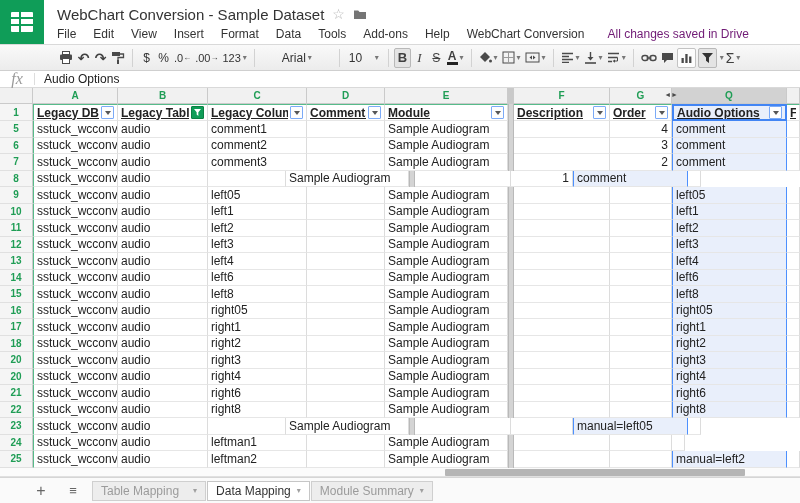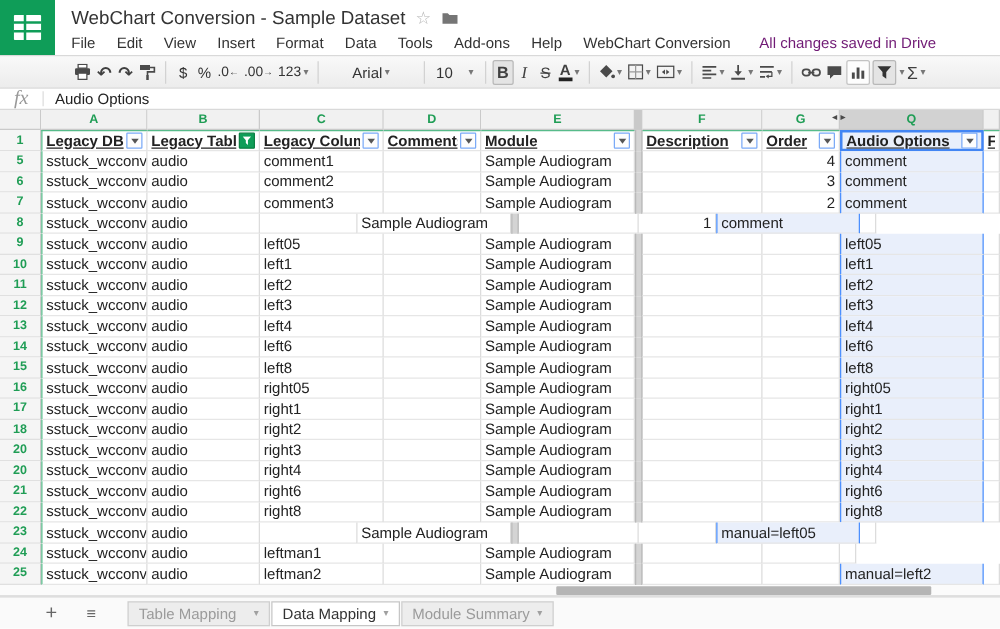--- a/index.html
+++ b/index.html
@@ -101,21 +101,21 @@
     border-bottom:1px solid #e0e0e0; }
   .hthumb { position:absolute; left:445px; top:1px; width:300px; height:7px; background:#b5b5b5; border-radius:1px; }
 
   
   .tabbar { position:absolute; left:0; top:477px; width:800px; height:26px; background:#fafafa;
     border-top:1px solid #d5d5d5; display:flex; align-items:center; }
   .tab-add { margin-left:30px; font-size:16px; color:#666; width:22px; text-align:center; }
   .tab-all { margin-left:10px; font-size:13px; color:#666; width:22px; text-align:center; }
   .sheet-tab { height:20px; margin-left:1px; padding:0 8px; display:flex; align-items:center; gap:6px;
     border:1px solid #cfcfcf; background:#ededed; color:#9b9b9b; font-size:12px; white-space:nowrap; }
-  .sheet-tab.first { margin-left:18px;gap:14px; }
+  .sheet-tab.first { margin-left:8px;gap:14px; }
   .sheet-tab.active { background:#fff; color:#333; border-color:#c6c6c6; }
   .tab-caret { font-size:8px; color:#a0a0a0; }
 
   svg.icon { display:block; }
 </style>
 </head>
 <body>
 
 <div class="app">
 

